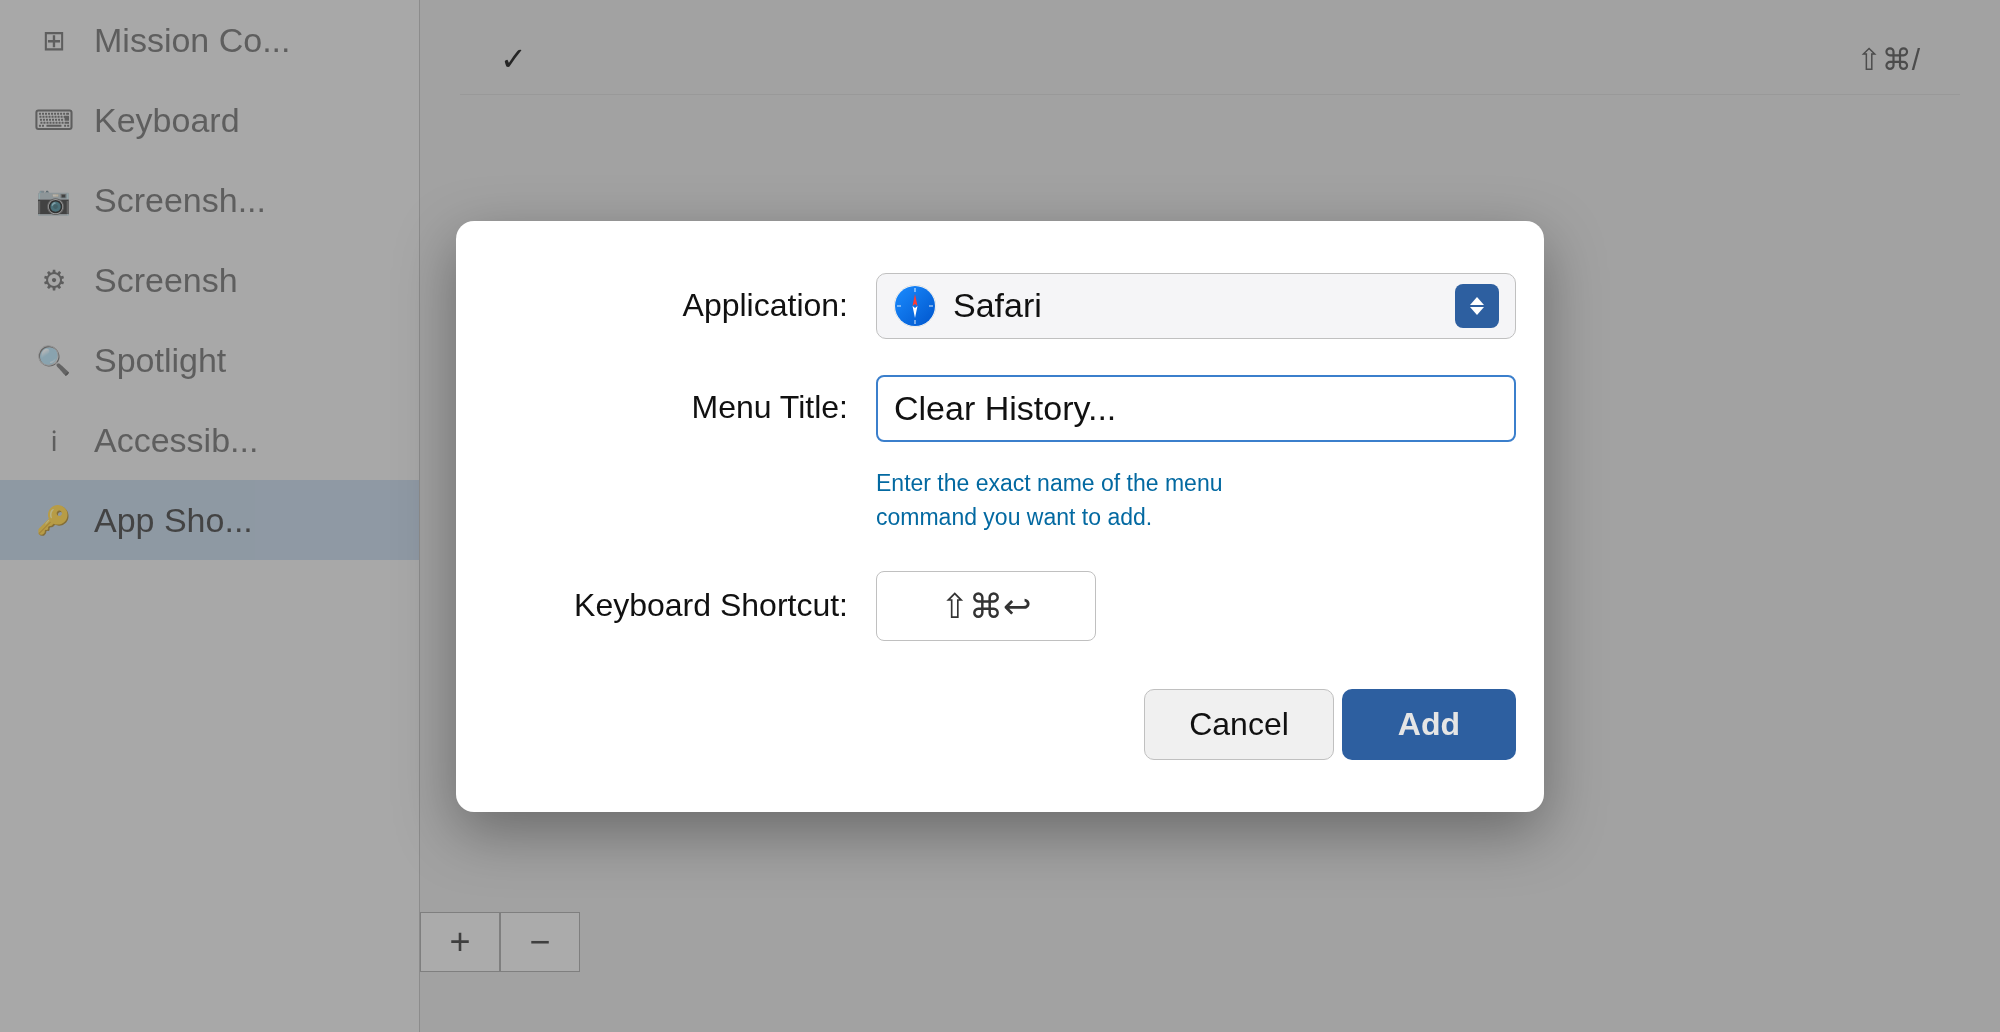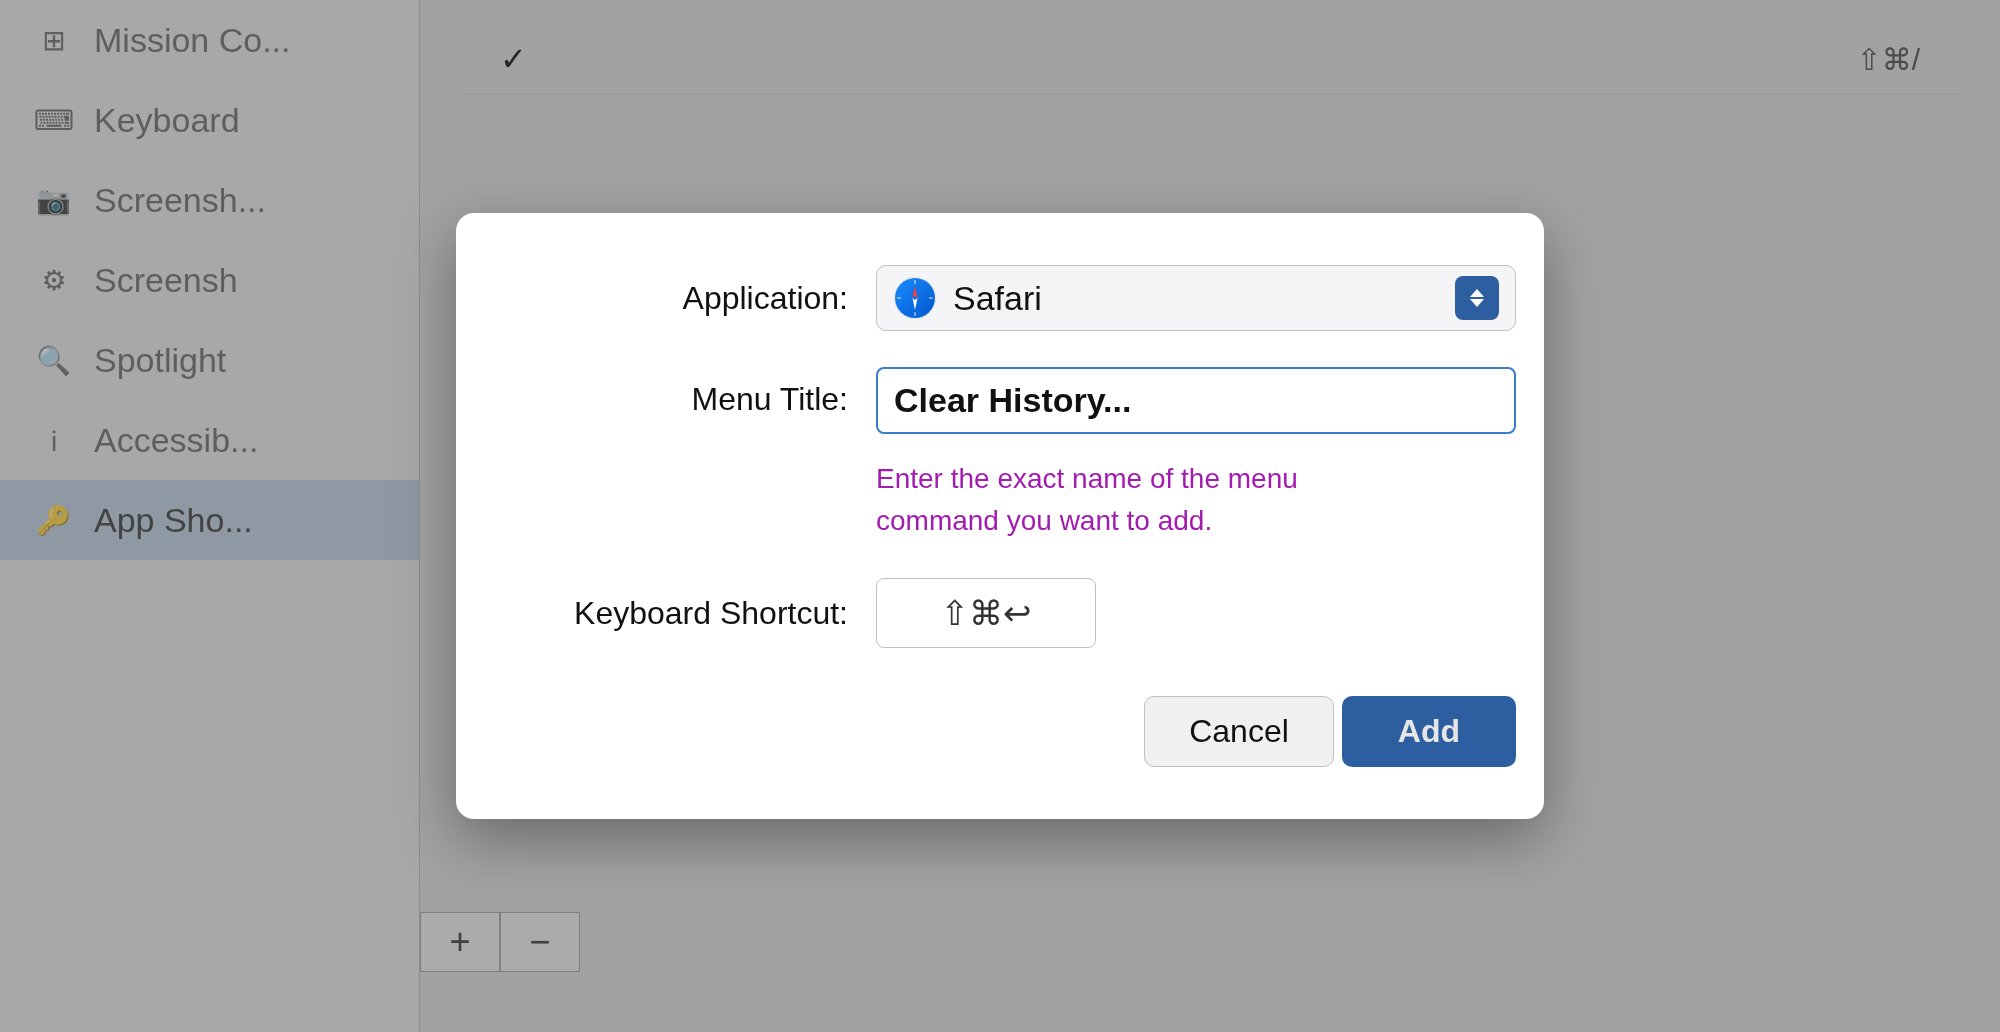--- a/index.html
+++ b/index.html
@@ -197,27 +197,26 @@
     
     .menu-title-input {
       width: 100%;
       font-size: 34px;
       color: #111;
       border: 2.5px solid #3b7fcc;
       border-radius: 8px;
       padding: 12px 16px;
       outline: none;
       background: white;
-      font-weight: bold;
     }
 
     
     .help-text {
-      font-size: 28px;
-      color: #a21caf;
+      font-size: 23px;
+      color: #0369a1;
       line-height: 1.5;
       margin-top: 24px;
       padding-left: 0;
     }
 
     
     .shortcut-input {
       background: white;
       border: 1.5px solid #c0c0c0;
       border-radius: 8px;

